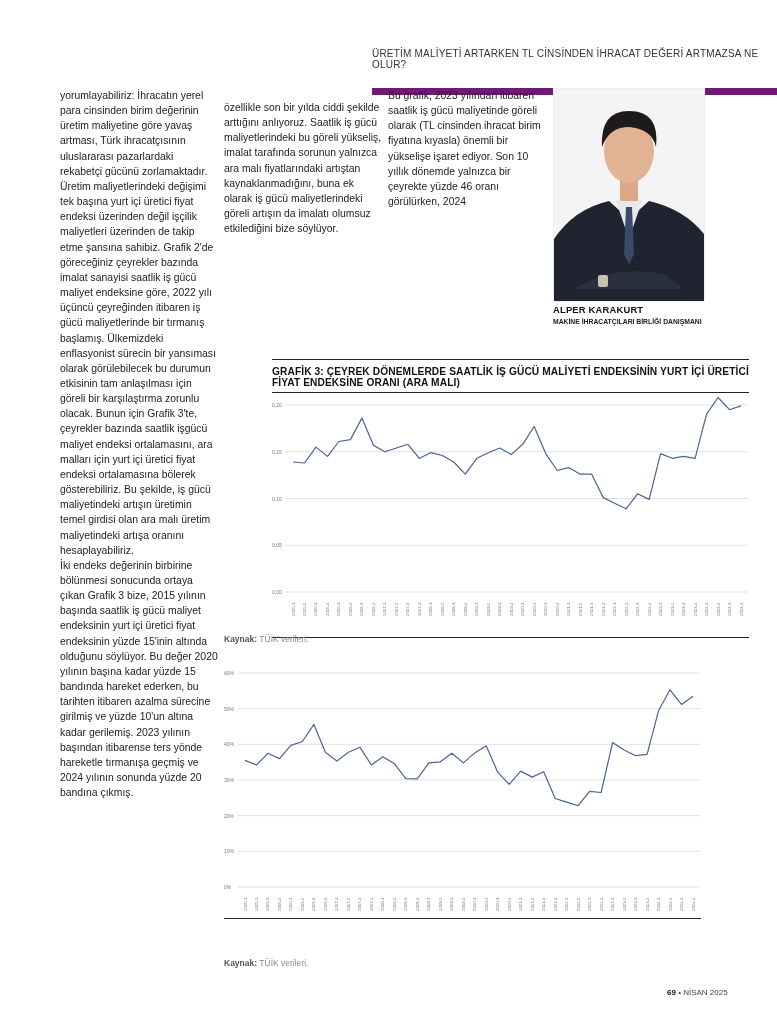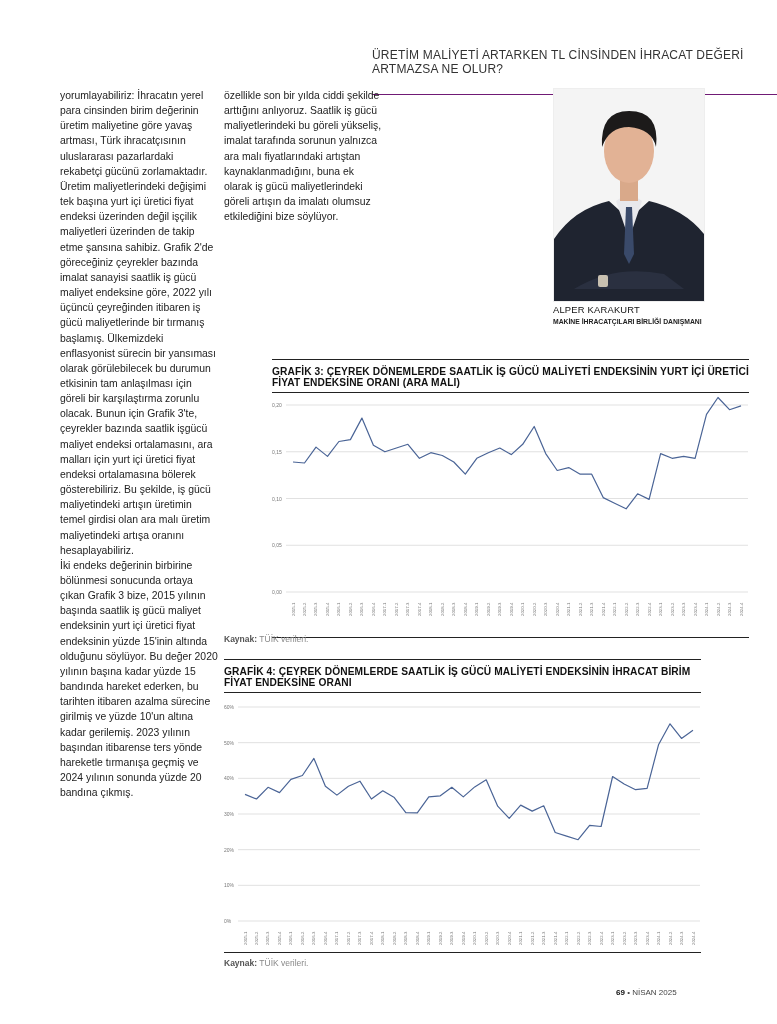--- a/index.html
+++ b/index.html
@@ -1,50 +1,51 @@
 <!DOCTYPE html>
 <html><head>
 <meta charset="utf-8">
 <style>
   html, body { margin: 0; padding: 0; background: #ffffff; }
   body { width: 777px; height: 1024px; position: relative; overflow: hidden; font-family: "Liberation Sans", sans-serif; color: #1a1a1a; }
-  .running-head { position: absolute; left: 372px; top: 48px; width: 405px; border-bottom: 1px solid #701a75; font-size: 12px; letter-spacing: 0.2px; color: #333; padding-bottom: 18px; text-transform: uppercase; }
+  .running-head { position: absolute; left: 372px; top: 48px; width: 405px; border-bottom: 7px solid #701a75; font-size: 10px; letter-spacing: 0.2px; color: #333; padding-bottom: 18px; text-transform: uppercase; }
   .col { position: absolute; font-size: 10.4px; line-height: 15.15px; color: #222; }
   .col p { margin: 0; }
   .col1 { left: 60px; top: 88px; width: 158px; }
-  .col2 { left: 224px; top: 88px; width: 158px; }
+  .col2 { left: 224px; top: 100px; width: 158px; }
   .col3 { left: 388px; top: 88px; width: 158px; }
   .photo { position: absolute; left: 553px; top: 88px; width: 150px; height: 212px; background: #f6f6f6; overflow: hidden; border: 1px solid #eee; }
   .author { position: absolute; left: 553px; top: 304px; width: 160px; }
-  .author-name { font-size: 9.4px; font-weight: normal; color: #111; letter-spacing: 0.2px; }
+  .author-name { font-size: 9.4px; font-weight: bold; color: #111; letter-spacing: 0.2px; }
   .author-role { font-size: 6.8px; font-weight: bold; color: #222; line-height: 10px; margin-top: 2px; }
   .chart-block { position: absolute; left: 224px; width: 477px; }
   .chart-title { border-top: 1px solid #222; border-bottom: 1px solid #222; padding: 6px 0 4px 0; font-size: 10.2px; font-weight: bold; line-height: 11px; color: #111; letter-spacing: 0.1px; }
   .chart-area { position: relative; }
   .chart-area svg { display: block; }
   .chart-foot { border-top: 1.5px solid #222; }
   .source { position: absolute; left: 224px; font-size: 8.5px; color: #888; }
   .source b { color: #555; text-align: right; }
-  .page-foot { position: absolute; left: 616px; top: 988px; font-size: 8px; color: #444; }
+  .page-foot { position: absolute; left: 667px; top: 988px; font-size: 8px; color: #444; }
   .page-foot b { color: #111; }
 </style>
 </head>
 <body>
 
 <div class="running-head">ÜRETİM MALİYETİ ARTARKEN TL CİNSİNDEN İHRACAT DEĞERİ ARTMAZSA NE OLUR?</div>
 
 <div class="col col1">
   <p>yorumlayabiliriz: İhracatın yerel para cinsinden birim değerinin üretim maliyetine göre yavaş artması, Türk ihracatçısının uluslararası pazarlardaki rekabetçi gücünü zorlamaktadır.</p>
   <p>Üretim maliyetlerindeki değişimi tek başına yurt içi üretici fiyat endeksi üzerinden değil işçilik maliyetleri üzerinden de takip etme şansına sahibiz. Grafik 2'de göreceğiniz çeyrekler bazında imalat sanayisi saatlik iş gücü maliyet endeksine göre, 2022 yılı üçüncü çeyreğinden itibaren iş gücü maliyetlerinde bir tırmanış başlamış. Ülkemizdeki enflasyonist sürecin bir yansıması olarak görülebilecek bu durumun etkisinin tam anlaşılması için göreli bir karşılaştırma zorunlu olacak. Bunun için Grafik 3'te, çeyrekler bazında saatlik işgücü maliyet endeksi ortalamasını, ara malları için yurt içi üretici fiyat endeksi ortalamasına bölerek gösterebiliriz. Bu şekilde, iş gücü maliyetindeki artışın üretimin temel girdisi olan ara malı üretim maliyetindeki artışa oranını hesaplayabiliriz.</p>
   <p>İki endeks değerinin birbirine bölünmesi sonucunda ortaya çıkan Grafik 3 bize, 2015 yılının başında saatlik iş gücü maliyet endeksinin yurt içi üretici fiyat endeksinin yüzde 15'inin altında olduğunu söylüyor. Bu değer 2020 yılının başına kadar yüzde 15 bandında hareket ederken, bu tarihten itibaren azalma sürecine girilmiş ve yüzde 10'un altına kadar gerilemiş. 2023 yılının başından itibarense ters yönde hareketle tırmanışa geçmiş ve 2024 yılının sonunda yüzde 20 bandına çıkmış.</p>
 </div>
 <div class="col col2">
   <p>özellikle son bir yılda ciddi şekilde arttığını anlıyoruz. Saatlik iş gücü maliyetlerindeki bu göreli yükseliş, imalat tarafında sorunun yalnızca ara malı fiyatlarındaki artıştan kaynaklanmadığını, buna ek olarak iş gücü maliyetlerindeki göreli artışın da imalatı olumsuz etkilediğini bize söylüyor.</p>
 </div>
 <div class="col col3">
+  <p>Bu grafik, 2023 yılından itibaren saatlik iş gücü maliyetinde göreli olarak (TL cinsinden ihracat birim fiyatına kıyasla) önemli bir yükselişe işaret ediyor. Son 10 yıllık dönemde yalnızca bir çeyrekte yüzde 46 oranı görülürken, 2024</p>
 </div>
 
 <div class="photo">
   <svg width="150" height="212" viewBox="0 0 150 212">
     <rect width="150" height="212" fill="#f4f4f4"></rect>
     <path d="M0 212 L0 150 Q20 120 55 112 L75 130 L95 112 Q130 120 150 145 L150 212 Z" fill="#1f2430"></path>
     <path d="M62 112 L75 150 L88 112 L82 108 L68 108 Z" fill="#e8e8ec"></path>
     <path d="M72 118 L78 118 L80 165 L75 175 L70 165 Z" fill="#3a4a6a"></path>
     <rect x="66" y="88" width="18" height="24" fill="#d9a98a"></rect>
     <ellipse cx="75" cy="62" rx="25" ry="32" fill="#e2b295"></ellipse>
@@ -116,21 +117,20 @@
       </svg>
   </div>
   <div class="chart-foot"></div>
 </div>
 <div class="source" style="top:634px;">
   <b>Kaynak:</b>
   <span>TÜİK verileri.</span>
 </div>
 
 <div class="chart-block" style="top:659px;">
-  <div class="chart-title">GRAFİK 4: ÇEYREK DÖNEMLERDE SAATLİK İŞ GÜCÜ MALİYETİ ENDEKSİNİN İHRACAT BİRİM FİYAT ENDEKSİNE ORANI</div>
   <div class="chart-area">
     <svg id="chart4svg" width="477" height="259">
         <line x1="14" x2="476" y1="228" y2="228" stroke="#d9d9d9" stroke-width="0.8"></line>
         <text x="0" y="230" font-size="5" fill="#777777" font-family="Liberation Sans, sans-serif">0%</text>
         <line x1="14" x2="476" y1="192.33333333333334" y2="192.33333333333334" stroke="#d9d9d9" stroke-width="0.8"></line>
         <text x="0" y="194.33333333333334" font-size="5" fill="#777777" font-family="Liberation Sans, sans-serif">10%</text>
         <line x1="14" x2="476" y1="156.66666666666669" y2="156.66666666666669" stroke="#d9d9d9" stroke-width="0.8"></line>
         <text x="0" y="158.66666666666669" font-size="5" fill="#777777" font-family="Liberation Sans, sans-serif">20%</text>
         <line x1="14" x2="476" y1="121" y2="121" stroke="#d9d9d9" stroke-width="0.8"></line>
         <text x="0" y="123" font-size="5" fill="#777777" font-family="Liberation Sans, sans-serif">30%</text>

